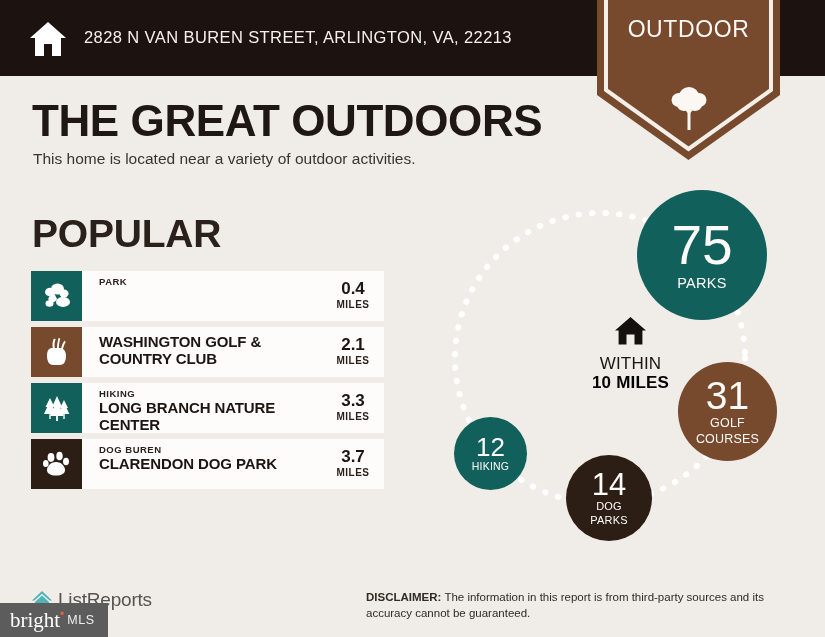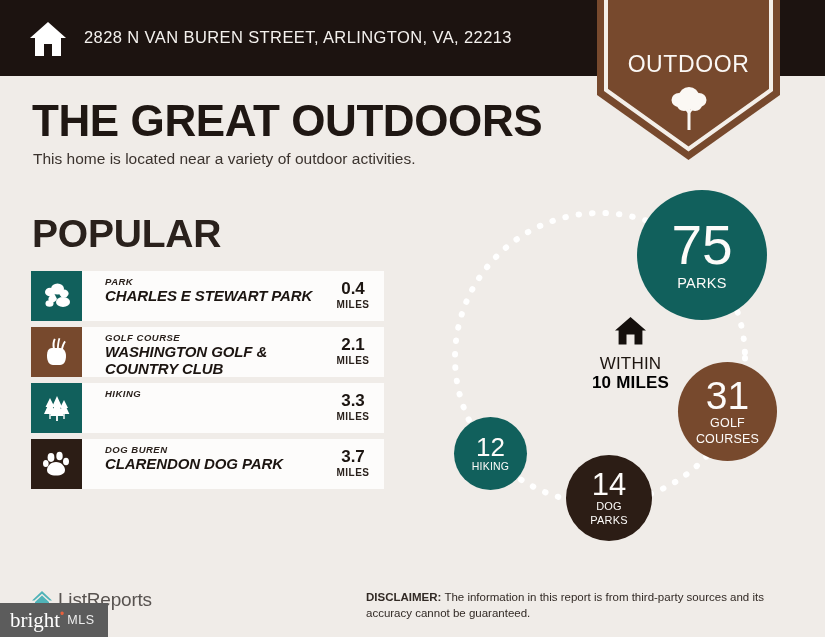--- a/index.html
+++ b/index.html
@@ -46,21 +46,21 @@
   .badge svg { display: block; }
   .badge-text {
     position: absolute;
     left: 0; top: 17px;
     width: 183px;
     text-align: center;
     color: #fbf8f5;
     line-height: 1.08;
     pointer-events: none;
   }
-  .badge-line1 { font-size: 23px; letter-spacing: 0.6px; font-weight: 400; margin-top: 35px; }
+  .badge-line1 { font-size: 23px; letter-spacing: 0.6px; font-weight: 400; }
   .badge-line2 { font-size: 23px; letter-spacing: 0.6px; font-weight: 700; }
   .badge-tree {
     position: absolute;
     left: 74px; top: 84px;
     width: 36px; height: 48px;
   }
 
   
   .title {
     position: absolute;
@@ -102,24 +102,23 @@
     display: flex;
     align-items: stretch;
   }
   .row-icon {
     width: 51px; min-width: 51px;
     display: flex; align-items: center; justify-content: center;
   }
   .row-icon svg { display:block; }
   .row-body {
     flex: 1;
-    padding-left: 23px;
+    padding-left: 17px;
     padding-top: 6px;
     overflow: hidden;
-    font-style: italic;
   }
   .row-cat {
     font-size: 9.5px;
     font-weight: 700;
     letter-spacing: 0.5px;
     color: #2a211c;
     line-height: 1.1;
   }
   .row-name {
     font-size: 15px;
@@ -307,41 +306,39 @@
           <ellipse cx="8" cy="10" rx="5" ry="4.3"></ellipse>
           <ellipse cx="22" cy="11.5" rx="4.6" ry="4"></ellipse>
           <path d="M12 11 C8 13 5 16 7 19 C9 22 14 20 15 17 Z"></path>
           <ellipse cx="21" cy="20" rx="7" ry="5"></ellipse>
           <ellipse cx="7.5" cy="21.5" rx="4" ry="3.2"></ellipse>
         </g>
       </svg>
     </div>
     <div class="row-body">
       <div class="row-cat">PARK</div>
-      <div class="row-name">CHARLES E STEWART PARK</div>
     </div>
     <div class="row-dist">
       <div class="row-dist-num">0.4</div>
       <div class="row-dist-unit">MILES</div>
     </div>
   </div>
 
   <div class="list-row">
     <div class="row-icon" style="background:#77492d">
       <svg width="26" height="30" viewBox="0 0 26 30">
         <g fill="#ffffff">
           <path d="M8 11 C4 11 3 15 3 19 C3 24 5 28 9 28 L16 28 C20 28 22 24 22 19 C22 15 20 11 16 11 Z"></path>
           <path d="M9 12 C8 8 8.5 4 10 1.5 L11.6 2.3 C10.4 5 10.2 8.5 11 12 Z"></path>
           <path d="M13 12 C13 8 13.6 4 14.6 1 L16.3 1.6 C15.4 4.6 14.8 8.3 14.8 12 Z"></path>
           <path d="M17 12 C17.6 9 18.8 6 20.4 3.8 L21.8 5 C20.5 7 19.5 9.6 19 12 Z"></path>
         </g>
       </svg>
     </div>
     <div class="row-body">
-      <div class="row-cat">GOLF COURSE</div>
       <div class="row-name">WASHINGTON GOLF &amp; COUNTRY CLUB</div>
     </div>
     <div class="row-dist">
       <div class="row-dist-num">2.1</div>
       <div class="row-dist-unit">MILES</div>
     </div>
   </div>
 
   <div class="list-row">
     <div class="row-icon" style="background:#11605c">
@@ -351,20 +348,21 @@
           <path d="M7.3 20 L8.7 20 L8.7 25 L7.3 25 Z"></path>
           <path d="M22 6 L26 14 L24.6 14 L27.4 20 L16.6 20 L19.4 14 L18 14 Z"></path>
           <path d="M21.3 20 L22.7 20 L22.7 25 L21.3 25 Z"></path>
           <path d="M15 2 L20 13 L18 13 L21.8 22 L8.2 22 L12 13 L10 13 Z"></path>
           <path d="M14.1 22 L15.9 22 L15.9 27 L14.1 27 Z"></path>
         </g>
       </svg>
     </div>
     <div class="row-body">
       <div class="row-cat">HIKING</div>
+      <div class="row-name">LONG BRANCH NATURE CENTER</div>
     </div>
     <div class="row-dist">
       <div class="row-dist-num">3.3</div>
       <div class="row-dist-unit">MILES</div>
     </div>
   </div>
 
   <div class="list-row">
     <div class="row-icon" style="background:#2c1d15">
       <svg width="28" height="28" viewBox="0 0 28 28">

